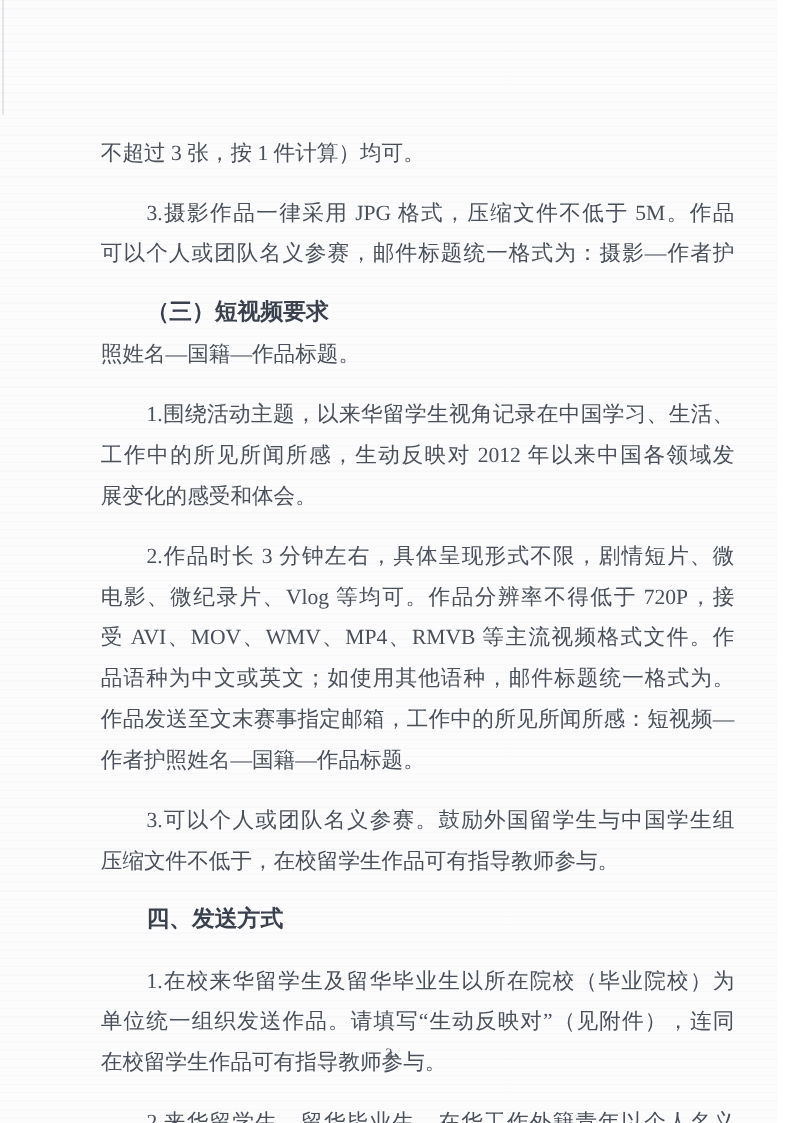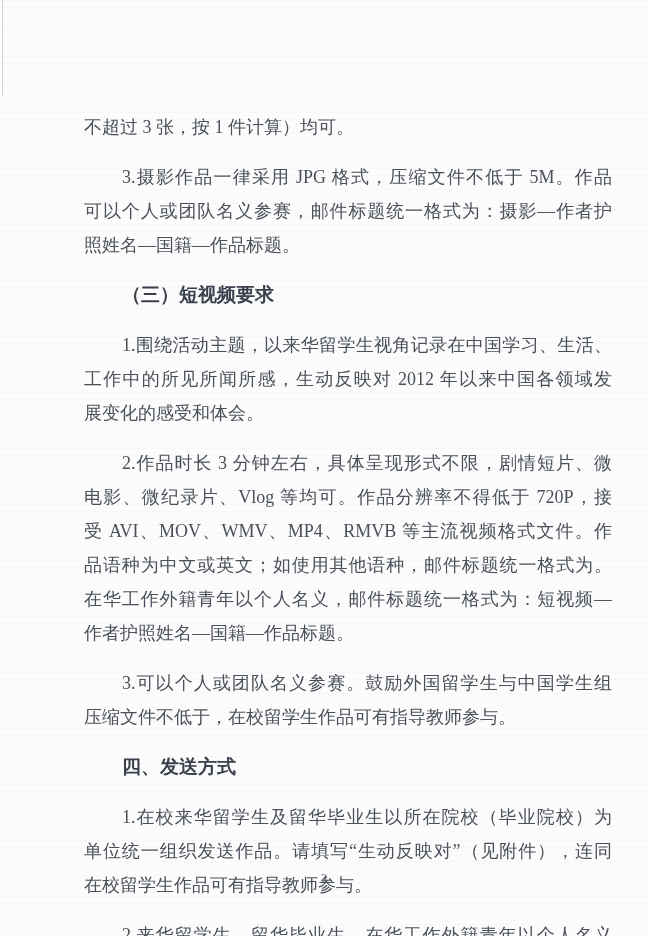--- a/index.html
+++ b/index.html
@@ -79,30 +79,30 @@
 <body>
 
 <div class="page">
   <div class="scan-texture"></div>
   <div class="edge-artifact"></div>
 
   <div class="content">
     <div class="ln">不超过 3 张，按 1 件计算）均可。</div>
     <div class="ln indent fill">3.摄影作品一律采用 JPG 格式，压缩文件不低于 5M。作品</div>
     <div class="ln fill">可以个人或团队名义参赛，邮件标题统一格式为：摄影—作者护</div>
+    <div class="ln heading indent">（三）短视频要求</div>
     <div class="ln">照姓名—国籍—作品标题。</div>
-    <div class="ln heading indent">（三）短视频要求</div>
     <div class="ln indent fill">1.围绕活动主题，以来华留学生视角记录在中国学习、生活、</div>
     <div class="ln fill">工作中的所见所闻所感，生动反映对 2012 年以来中国各领域发</div>
     <div class="ln">展变化的感受和体会。</div>
     <div class="ln indent fill">2.作品时长 3 分钟左右，具体呈现形式不限，剧情短片、微</div>
     <div class="ln fill">电影、微纪录片、Vlog 等均可。作品分辨率不得低于 720P，接</div>
     <div class="ln fill">受 AVI、MOV、WMV、MP4、RMVB 等主流视频格式文件。作</div>
     <div class="ln fill">品语种为中文或英文；如使用其他语种，邮件标题统一格式为。</div>
-    <div class="ln fill">在华工作外籍青年以个人名义，邮件标题统一格式为：短视频—</div>
+    <div class="ln fill">作品发送至文末赛事指定邮箱，工作中的所见所闻所感：短视频—</div>
     <div class="ln">作者护照姓名—国籍—作品标题。</div>
     <div class="ln indent fill">3.可以个人或团队名义参赛。鼓励外国留学生与中国学生组</div>
     <div class="ln">压缩文件不低于，在校留学生作品可有指导教师参与。</div>
     <div class="ln heading indent">四、发送方式</div>
     <div class="ln indent fill">1.在校来华留学生及留华毕业生以所在院校（毕业院校）为</div>
     <div class="ln fill">单位统一组织发送作品。请填写“生动反映对”（见附件），连同</div>
     <div class="ln">在校留学生作品可有指导教师参与。</div>
     <div class="ln indent fill">2.来华留学生、留华毕业生、在华工作外籍青年以个人名义</div>
   </div>
 

